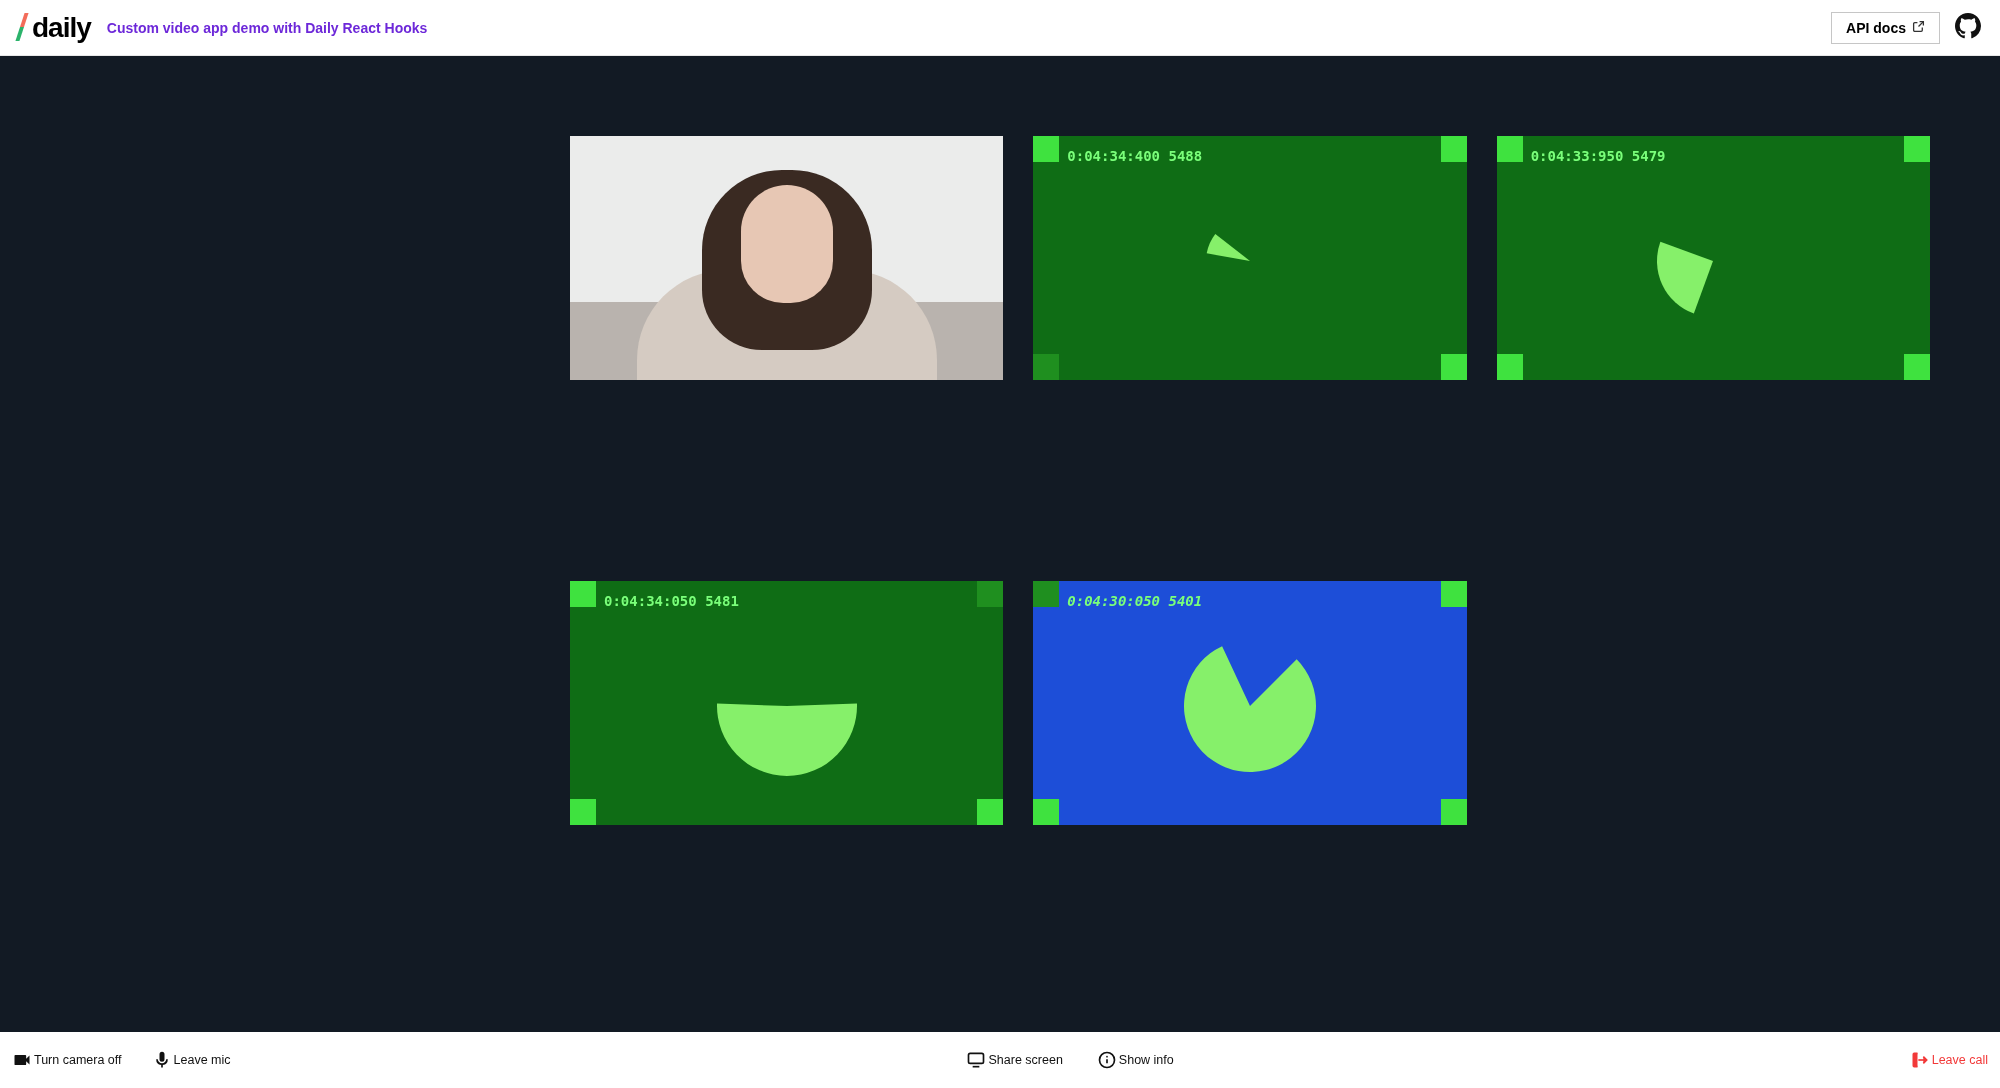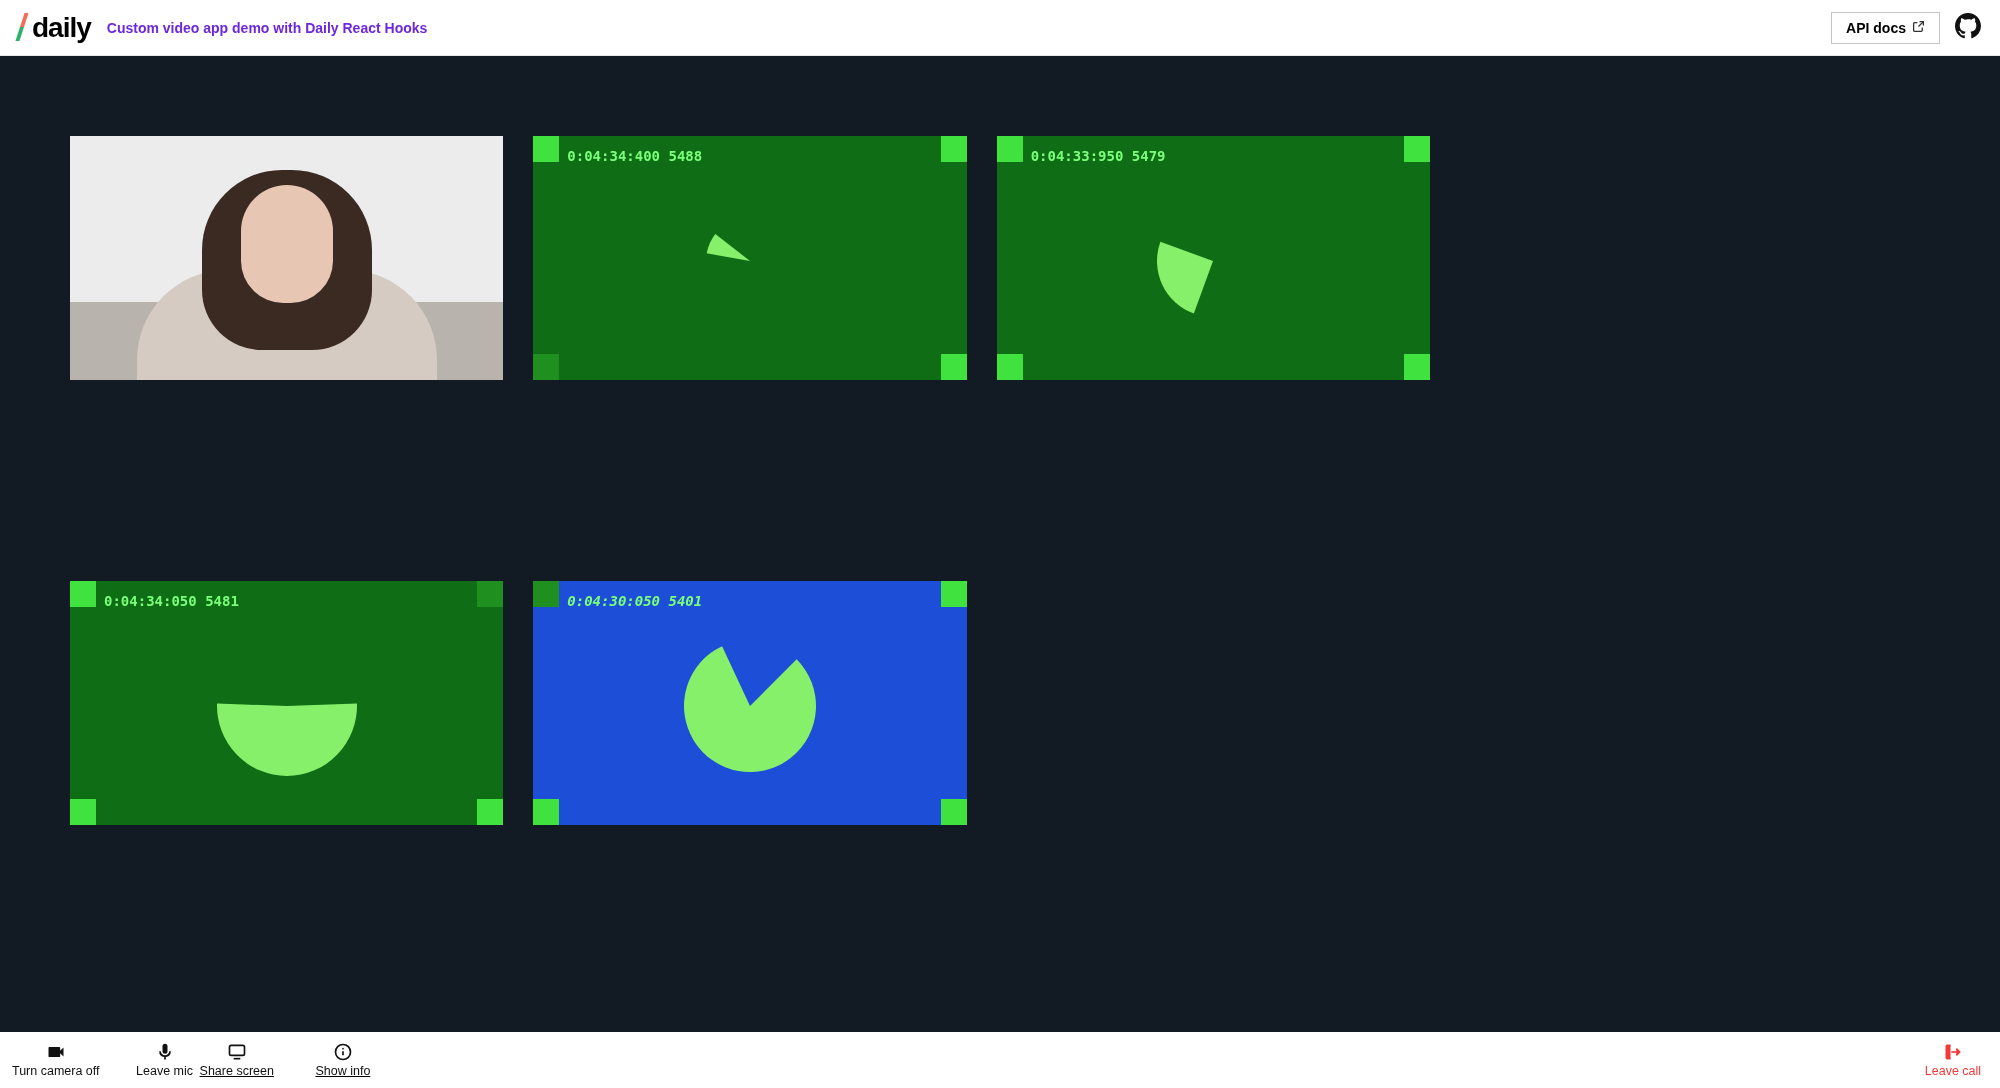--- a/index.html
+++ b/index.html
@@ -48,21 +48,21 @@
   .gh {
     margin-left: 14px;
     width: 28px; height: 28px; display:inline-flex; align-items:center; justify-content:center;
     cursor: pointer;
   }
 
   
   .stage {
     flex: 1;
     display: flex;
-    justify-content: flex-start;
+    justify-content: flex-end;
     padding: 80px 70px 36px;
     overflow: hidden;
   }
   .grid {
     display: grid;
     grid-template-columns: repeat(3, 1fr);
     grid-auto-rows: 1fr;
     gap: 30px;
     width: 100%;
     max-width: 1360px;
@@ -125,24 +125,24 @@
 
   
   .tray {
     height: 56px;
     background: #ffffff;
     display: flex;
     align-items: center;
     padding: 0 12px;
   }
   .tray .group { display: flex; gap: 30px; }
-  .tray .center { flex:1; display:flex; gap: 34px; text-decoration: underline; }
+  .tray .center { flex:1; display:flex; justify-content:center; gap: 34px; }
   .tray .right { display:flex; gap: 20px; }
   .tbtn {
-    display: flex; flex-direction: column; align-items: center; gap: 2px;
+    display: flex; flex-direction: row; align-items: center; gap: 2px;
     font-size: 12.5px; font-weight: 500; cursor: pointer; color: #111;
     min-width: 70px;
   }
   .tbtn .ic { width: 20px; height: 20px; display:flex; align-items:center; justify-content:center; }
   .tbtn.red { color: #f23939; }
   .tbtn.red svg path, .tbtn.red svg rect { stroke: #f23939; fill: #f23939; }
 </style>
 </head>
 <body>
 

